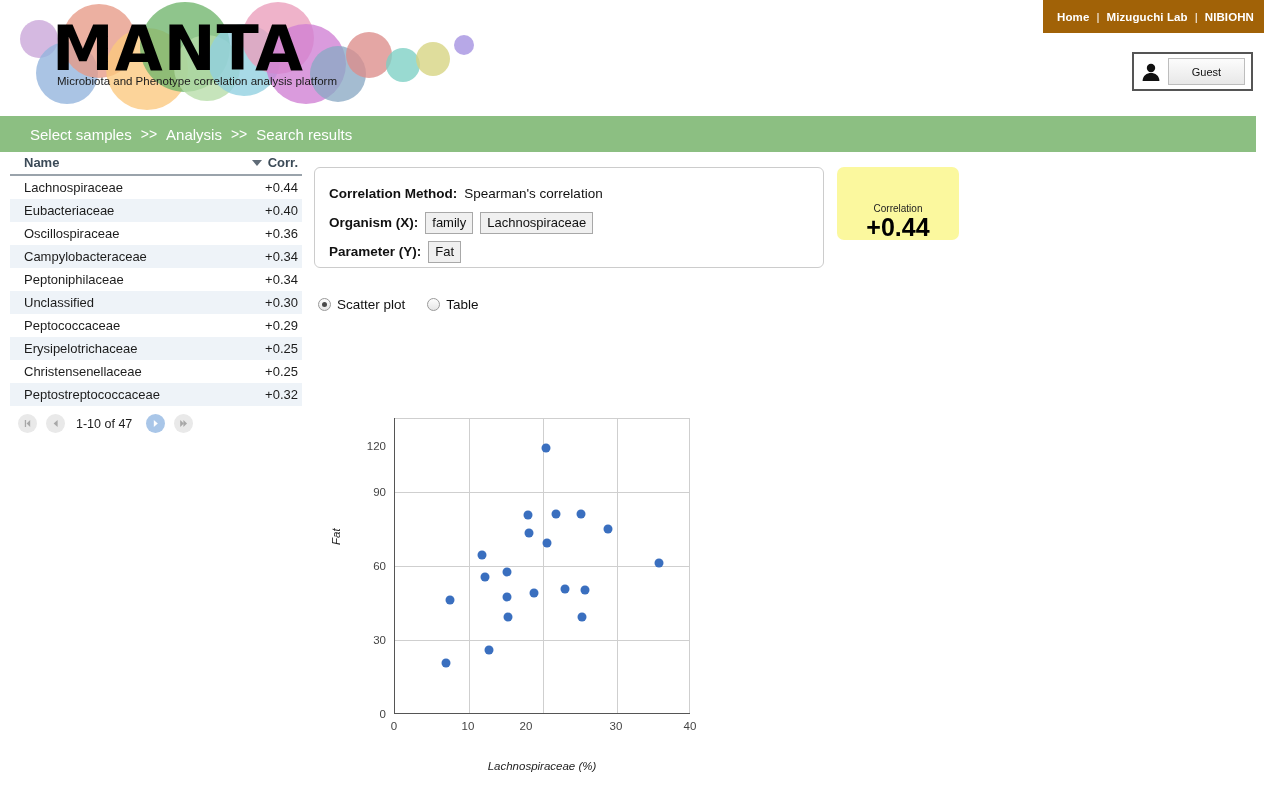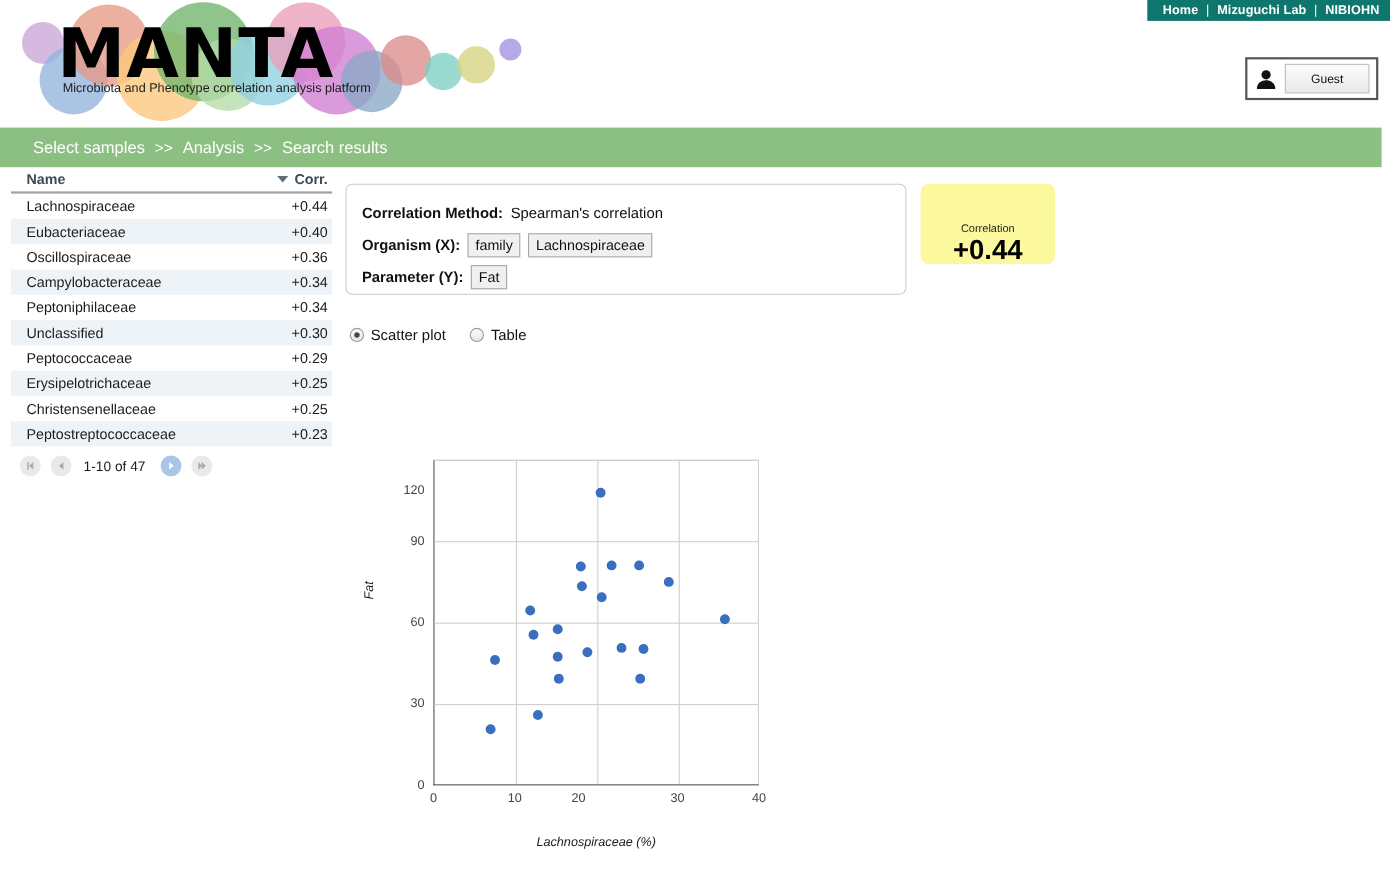--- a/index.html
+++ b/index.html
@@ -7,23 +7,23 @@
     margin: 0; padding: 0;
     width: 1264px; height: 794px;
     background: #ffffff;
     font-family: "Liberation Sans", sans-serif;
     overflow: hidden;
   }
 
   
   .topnav {
     position: absolute; top: 0; right: 0;
-    background: #0f766e;
+    background: #a16207;
     color: #ffffff;
-    height: 19px;
+    height: 33px;
     display: flex; align-items: center;
     padding: 0 10px 0 14px;
     font-size: 11.5px; font-weight: bold;
     letter-spacing: .1px;
   }
   .topnav a { color: #ffffff; text-decoration: none; }
   .topnav .sep { padding: 0 7px; color: #ffffff; font-weight: normal; }
 
   
   .logo-wrap {
@@ -307,21 +307,21 @@
       <div class="lt-row alt">
         <div class="c-name">Erysipelotrichaceae</div>
         <div class="c-corr">+0.25</div>
       </div>
       <div class="lt-row">
         <div class="c-name">Christensenellaceae</div>
         <div class="c-corr">+0.25</div>
       </div>
       <div class="lt-row alt">
         <div class="c-name">Peptostreptococcaceae</div>
-        <div class="c-corr">+0.23</div>
+        <div class="c-corr">+0.32</div>
       </div>
     </div>
 
   <div class="pager">
     <span class="pgbtn dim">
       <svg width="11" height="11" viewBox="0 0 11 11">
           <path d="M8.2 2 L4.6 5.5 L8.2 9 Z" fill="#a8a8a8"></path>
           <rect x="2.8" y="2" width="1.3" height="7" fill="#a8a8a8"></rect>
         </svg>
     </span>

